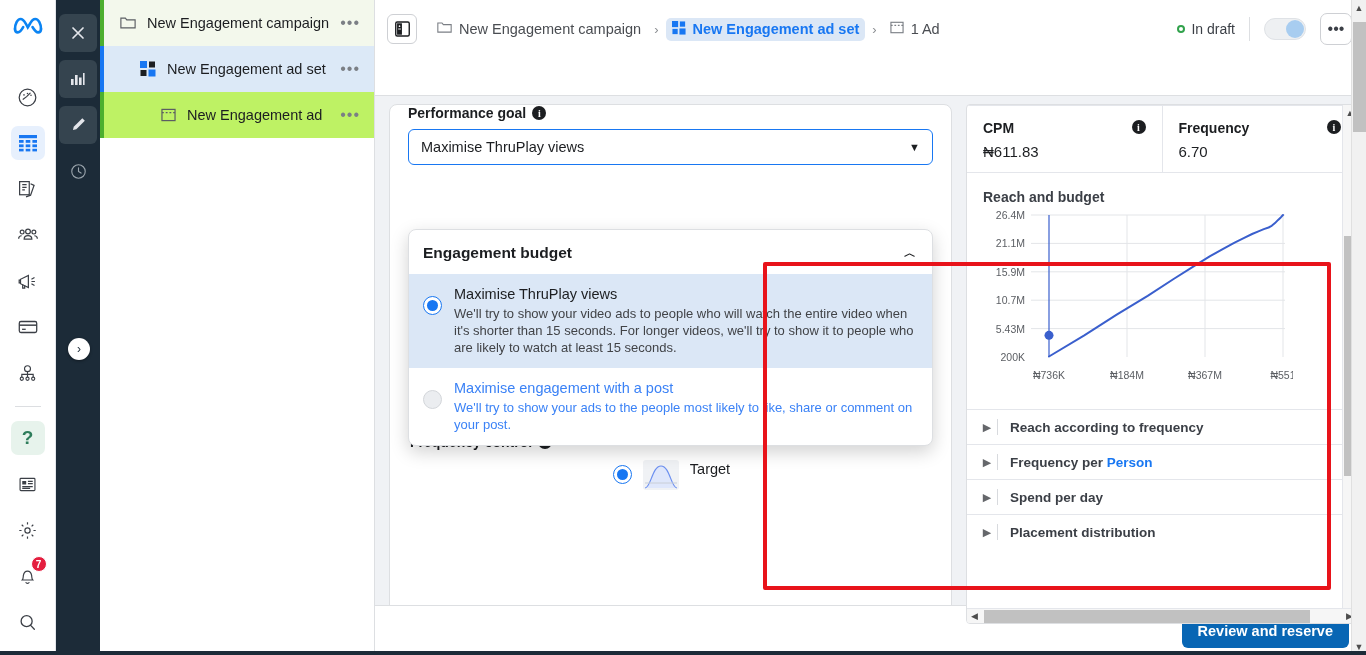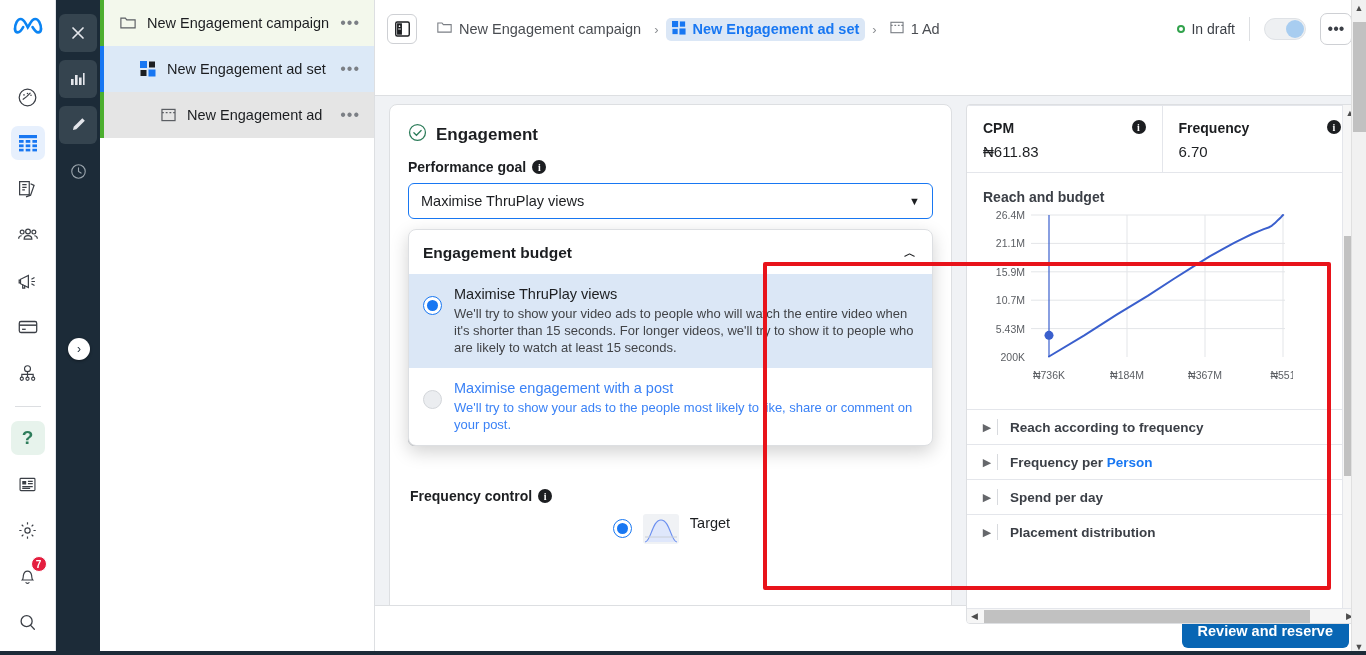--- a/index.html
+++ b/index.html
@@ -68,21 +68,21 @@
   }
   .tree-row {
     height: 46px; display: flex; align-items: center;
     padding-right: 10px; position: relative; cursor: pointer;
   }
   .tree-row .bar { position:absolute; left:0; top:0; bottom:0; width:4px; }
   .tree-row.camp { background: #f3f8ec; }
   .tree-row.camp .bar { background: #4caf2f; }
   .tree-row.adset { background: #dce9f7; }
   .tree-row.adset .bar { background: #1877f2; }
-  .tree-row.ad { background: #e5e5e5; }
+  .tree-row.ad { background: #bef264; }
   .tree-row.ad .bar { background: #4caf2f; }
   .tree-icon { display:flex; align-items:center; justify-content:center; width:20px; }
   .tree-label {
     font-size: 14.5px; color: #1c1e21; flex: 1;
     white-space: nowrap; overflow: hidden; text-overflow: ellipsis;
   }
   .dots { color: #7b7f85; font-size: 16px; letter-spacing: 1px; padding: 0 4px; }
   .ind-0 { padding-left: 18px; }
   .ind-1 { padding-left: 38px; }
   .ind-2 { padding-left: 58px; }
@@ -518,29 +518,20 @@
         </div>
         <div class="more-btn">•••</div>
       </div>
     </div>
 
     <div class="body">
 
       <div class="content-col">
         <div class="card">
 
-          <div class="card-title">
-            <span>
-              <svg width="19" height="19" viewBox="0 0 22 22" fill="none" stroke="#2e7d5b" stroke-width="1.5">
-                  <circle cx="11" cy="11" r="9.2"></circle>
-                  <path d="M6.8 11.2l3 3 5.4-5.6" stroke-linecap="round"></path>
-                </svg>
-            </span>
-            <span>Engagement</span>
-          </div>
 
           <div class="section">
             <div class="fieldlabel">
               <span>Performance goal</span>
               <span class="info-i">i</span>
             </div>
             <div class="select">
               <span>Maximise ThruPlay views</span>
               <span class="caret">▼</span>
             </div>

